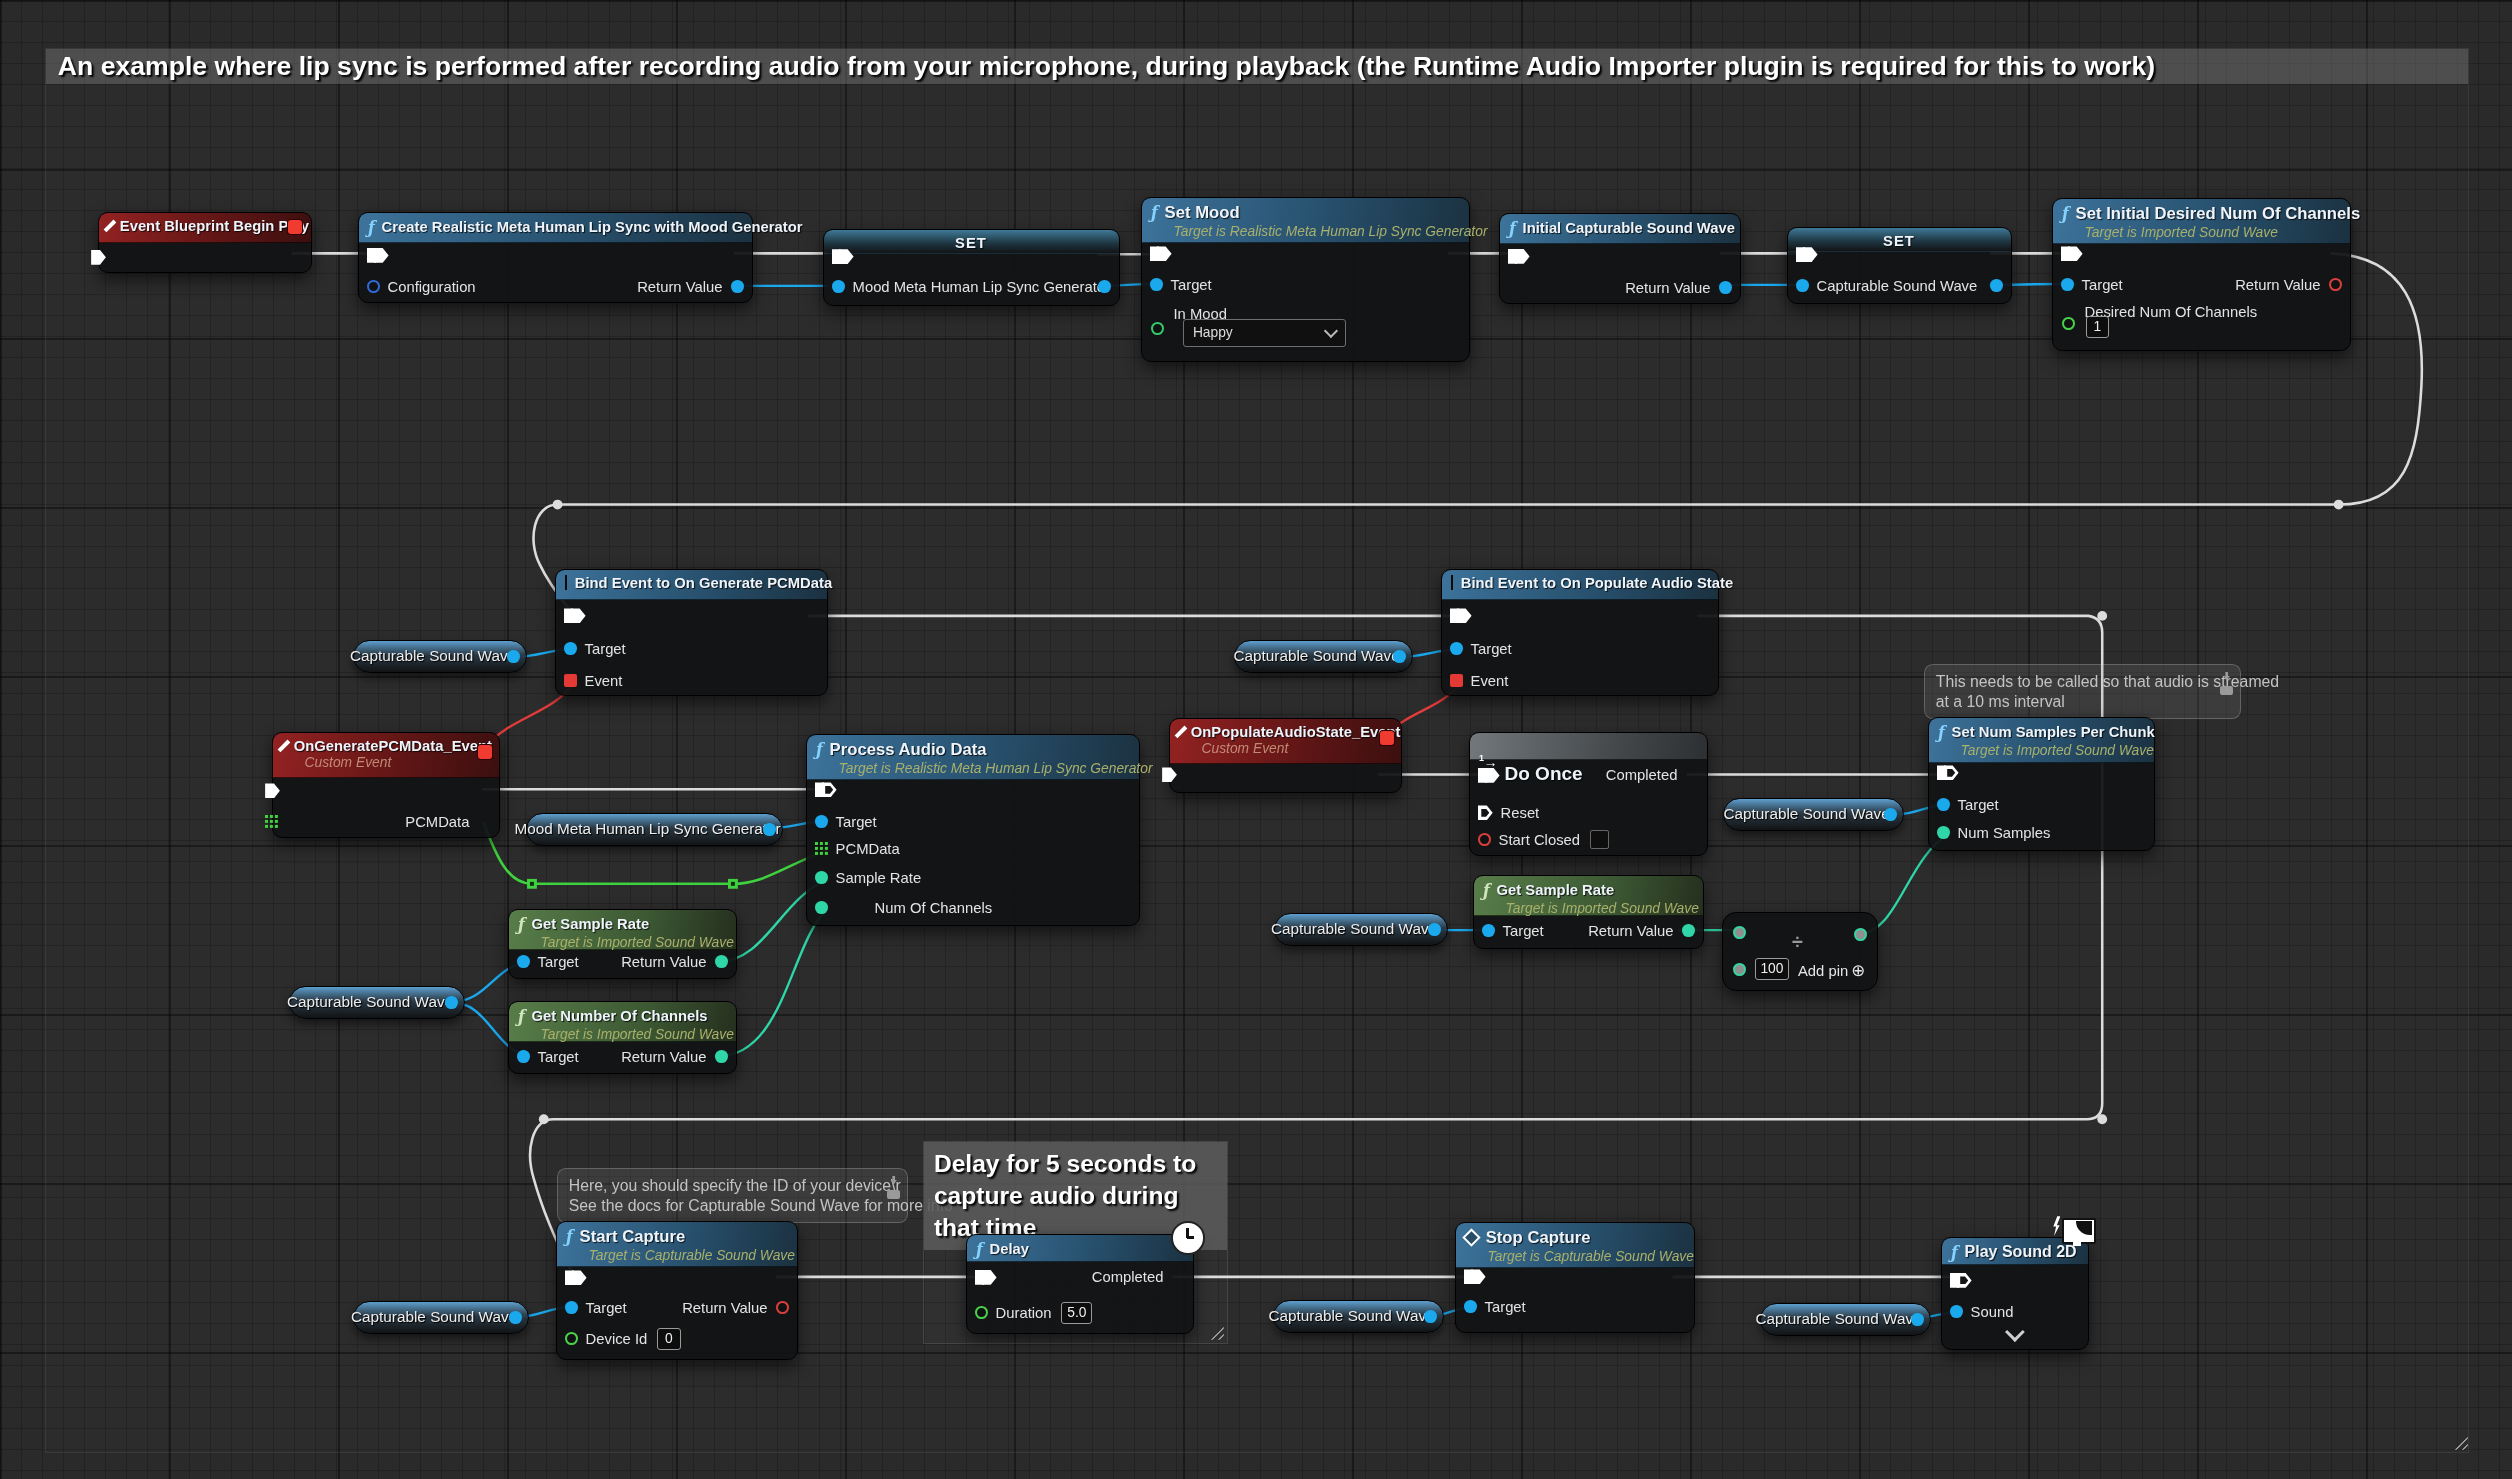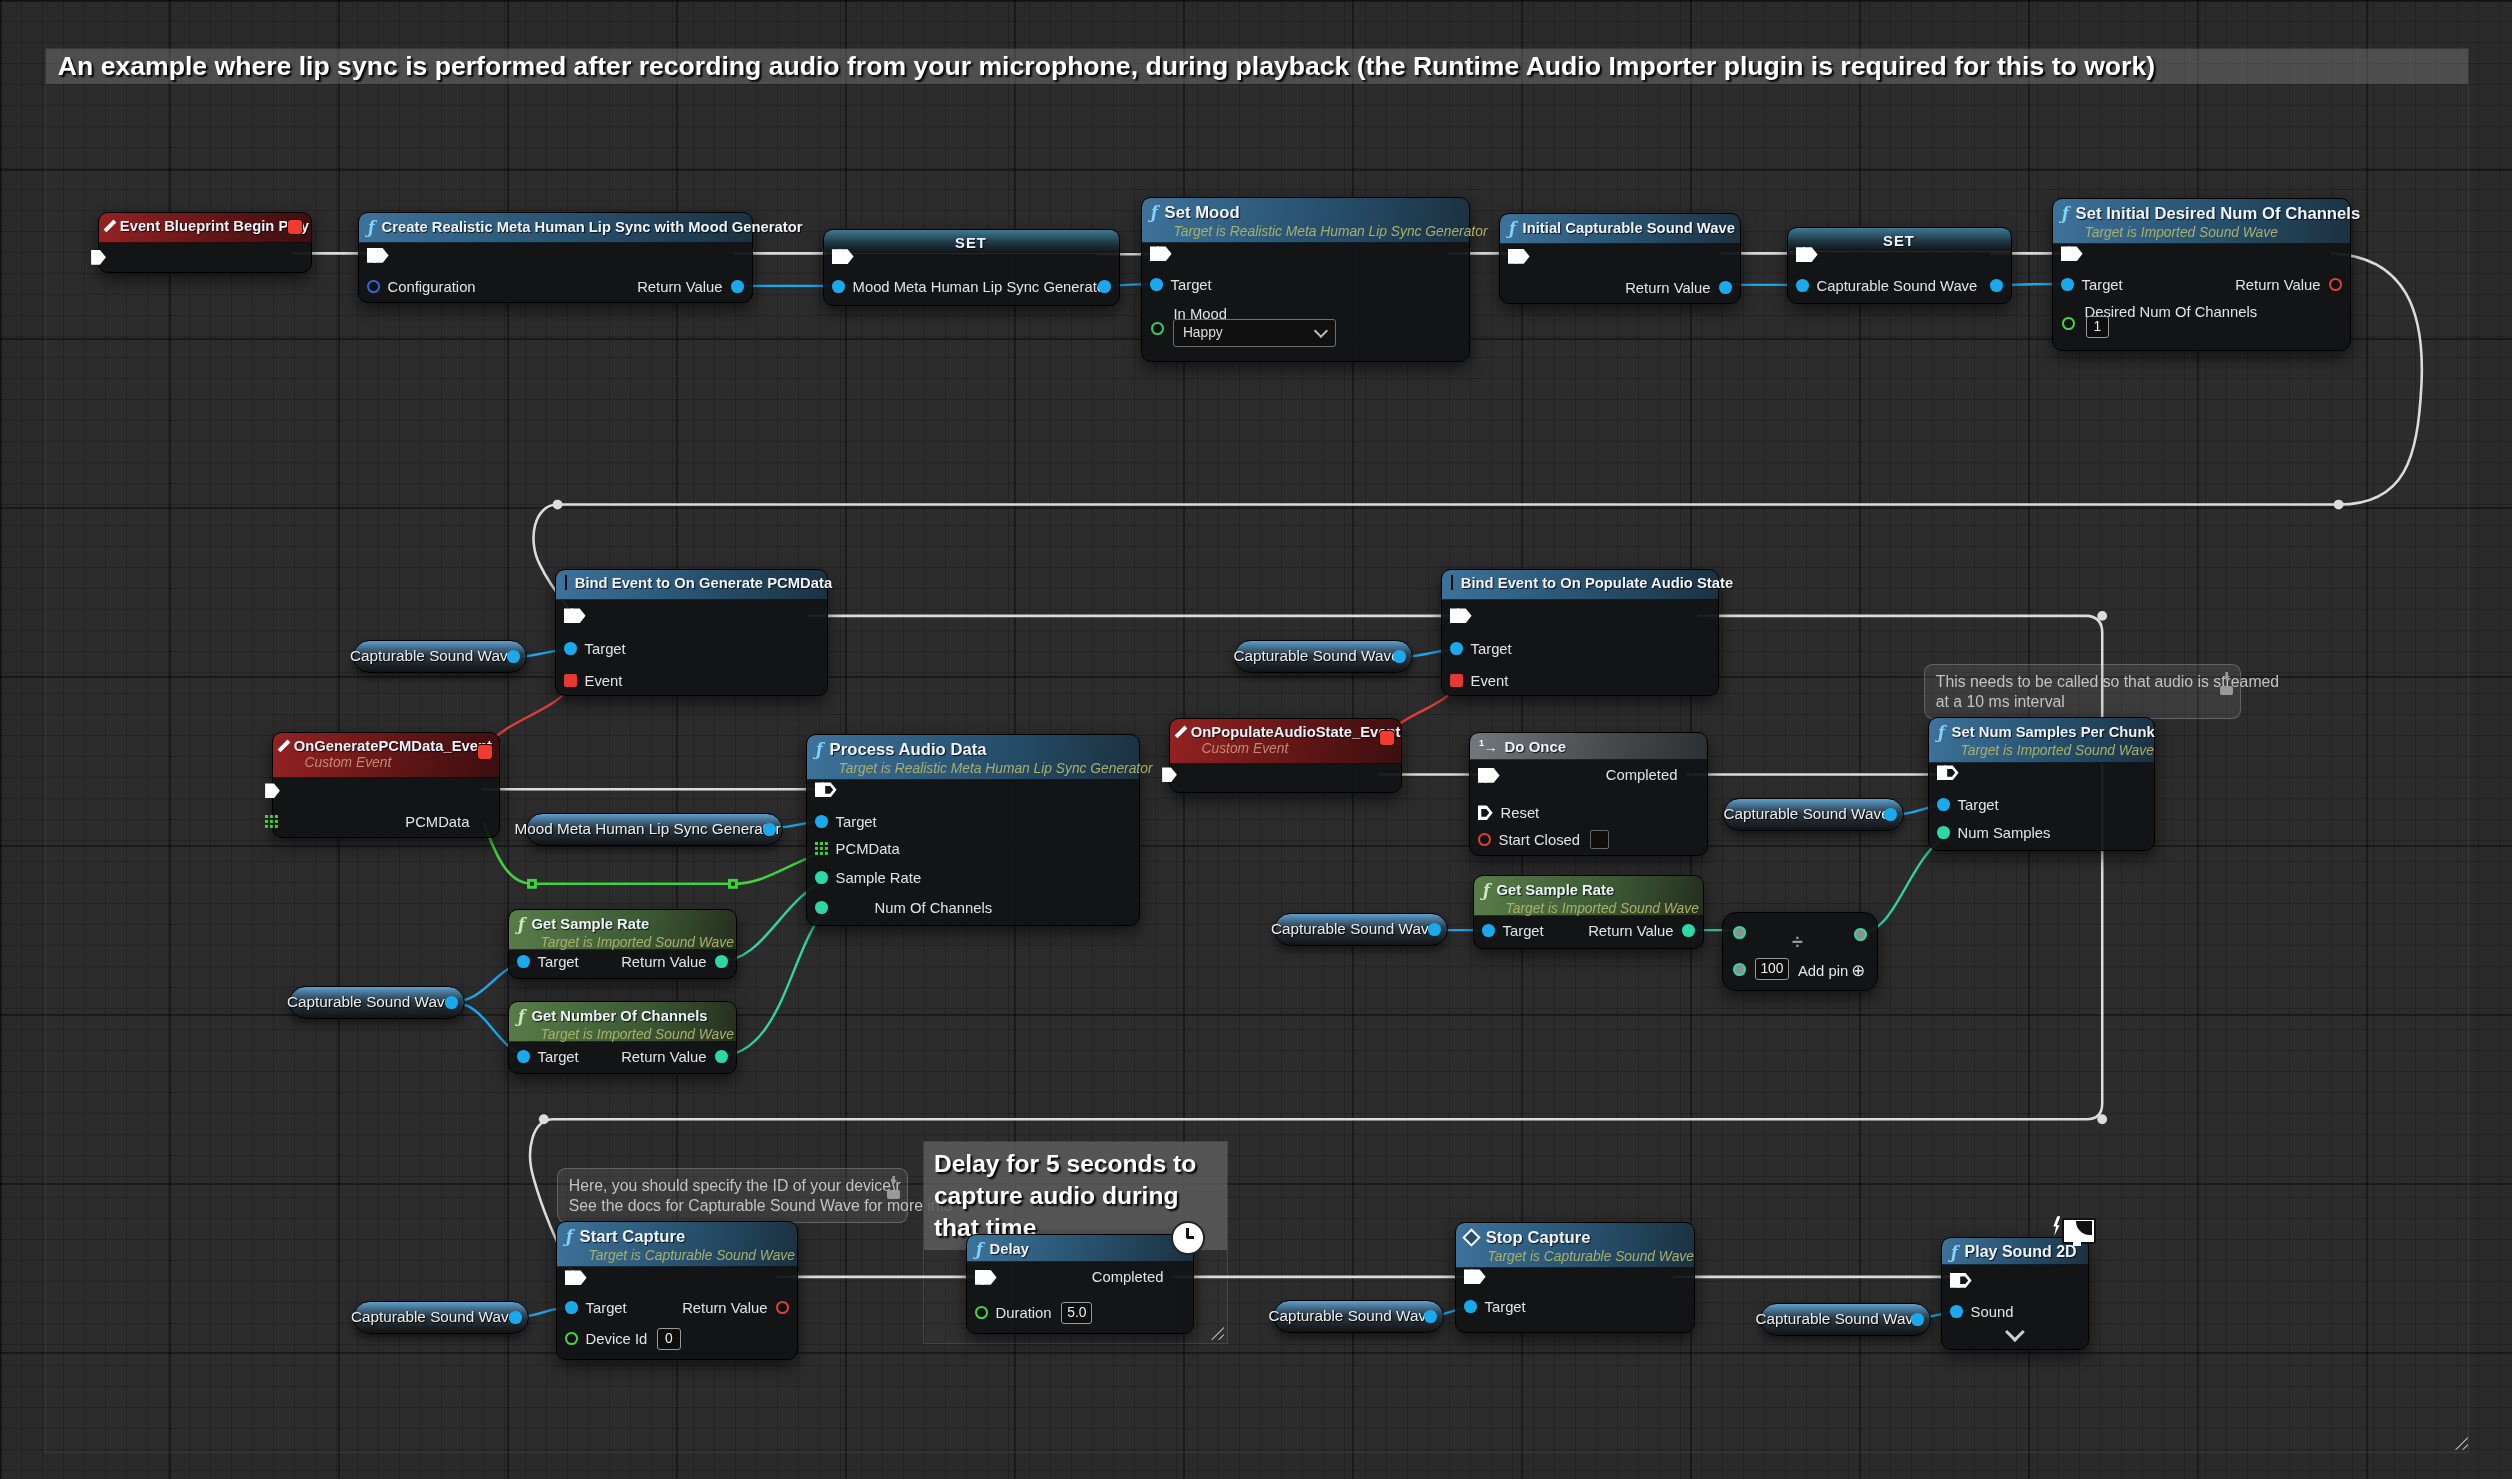--- a/index.html
+++ b/index.html
@@ -253,21 +253,21 @@
         <span class="xp outp"></span>
       </div>
     <div class="prow" style="top:74px;">
         <span class="cp obj inp"></span>
         <span class="pl">Target</span>
       </div>
     <div class="prow" style="top:103px;">
         <span class="pl" style="margin-left:31.5px;">In Mood</span>
       </div>
     <span class="cp enumh" style="position:absolute;left:8.9px;top:124px;"></span>
-    <div class="ddown" style="left:31px;top:121px;width:163px;height:27.6px;">
+    <div class="ddown" style="left:41px;top:121px;width:163px;height:27.6px;">
       <span>Happy</span>
         <i class="chev"></i>
     </div>
   </div>
 
   <div class="node" style="left:1499px;top:213px;width:240px;height:89px;">
     <div class="nhead h-blue" style="height:29.6px;">
       <span class="inline">
           <i class="ficon">ƒ</i>
       <span class="t" style="font-size:14.8px;">Initial Capturable Sound Wave</span>
@@ -424,21 +424,21 @@
     </div>
     <div class="prow" style="top:43px;">
         <span class="xp outp"></span>
       </div>
   </div>
 
   <div class="node" style="left:1469px;top:732px;width:237px;height:122px;">
     <div class="nhead h-gray" style="height:26.6px;">
       <span class="inline">
           <span class="onceico"><sup>1</sup><span>→</span></span>
-      <span class="t" style="font-size:15px;">Do Once</span>
+      <span class="t" style="font-size:19px;margin-top:25px;">Do Once</span>
         </span>
     </div>
     <div class="prow" style="top:29.6px;">
       <span class="xp inp"></span>
       <span class="pl orl">Completed</span>
         <span class="xp outp"></span>
     </div>
     <div class="prow" style="top:67px;">
         <span class="xp h inp"></span>
         <span class="pl">Reset</span>

